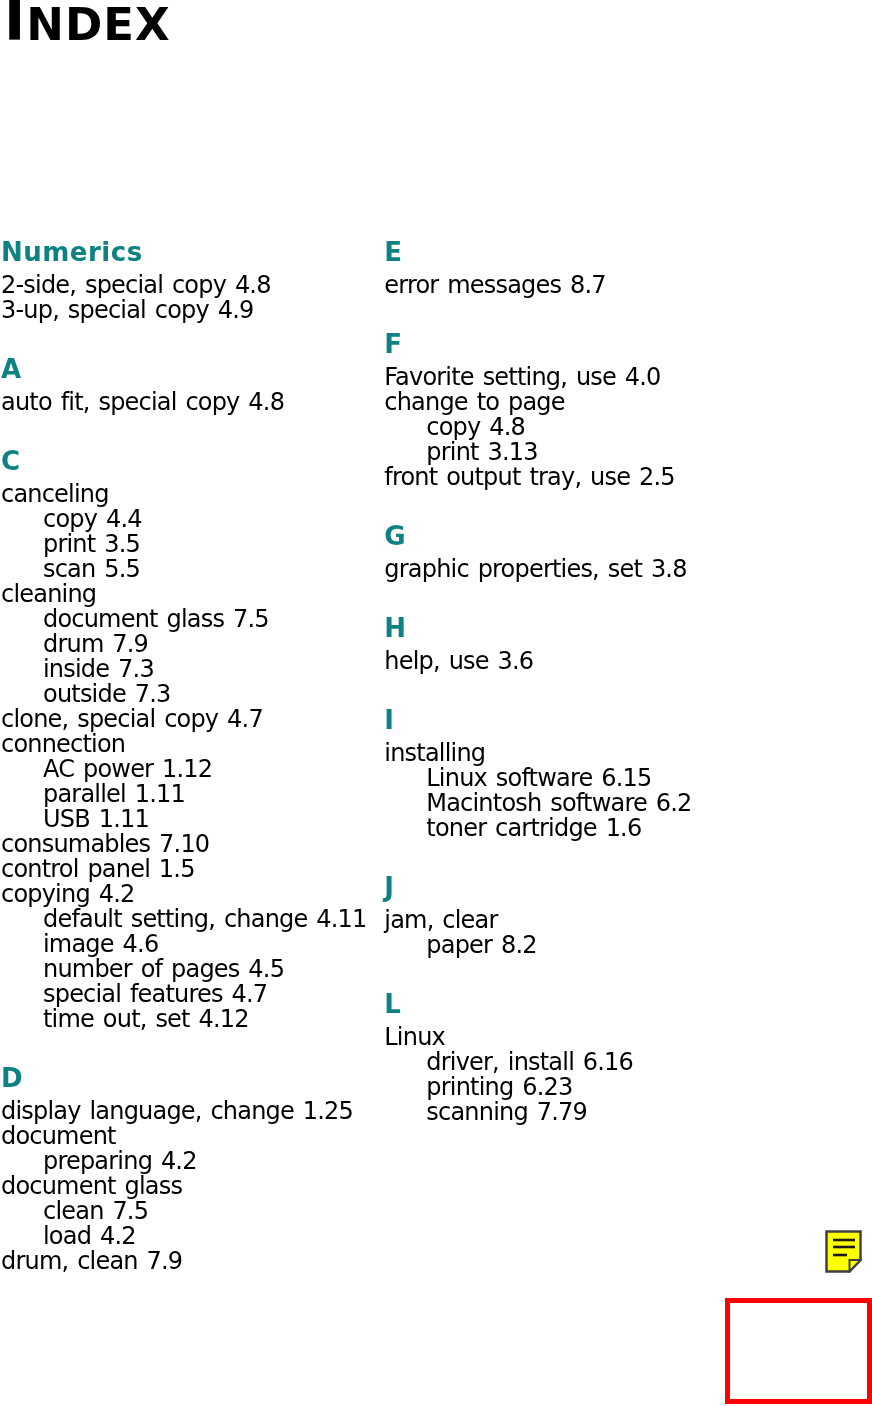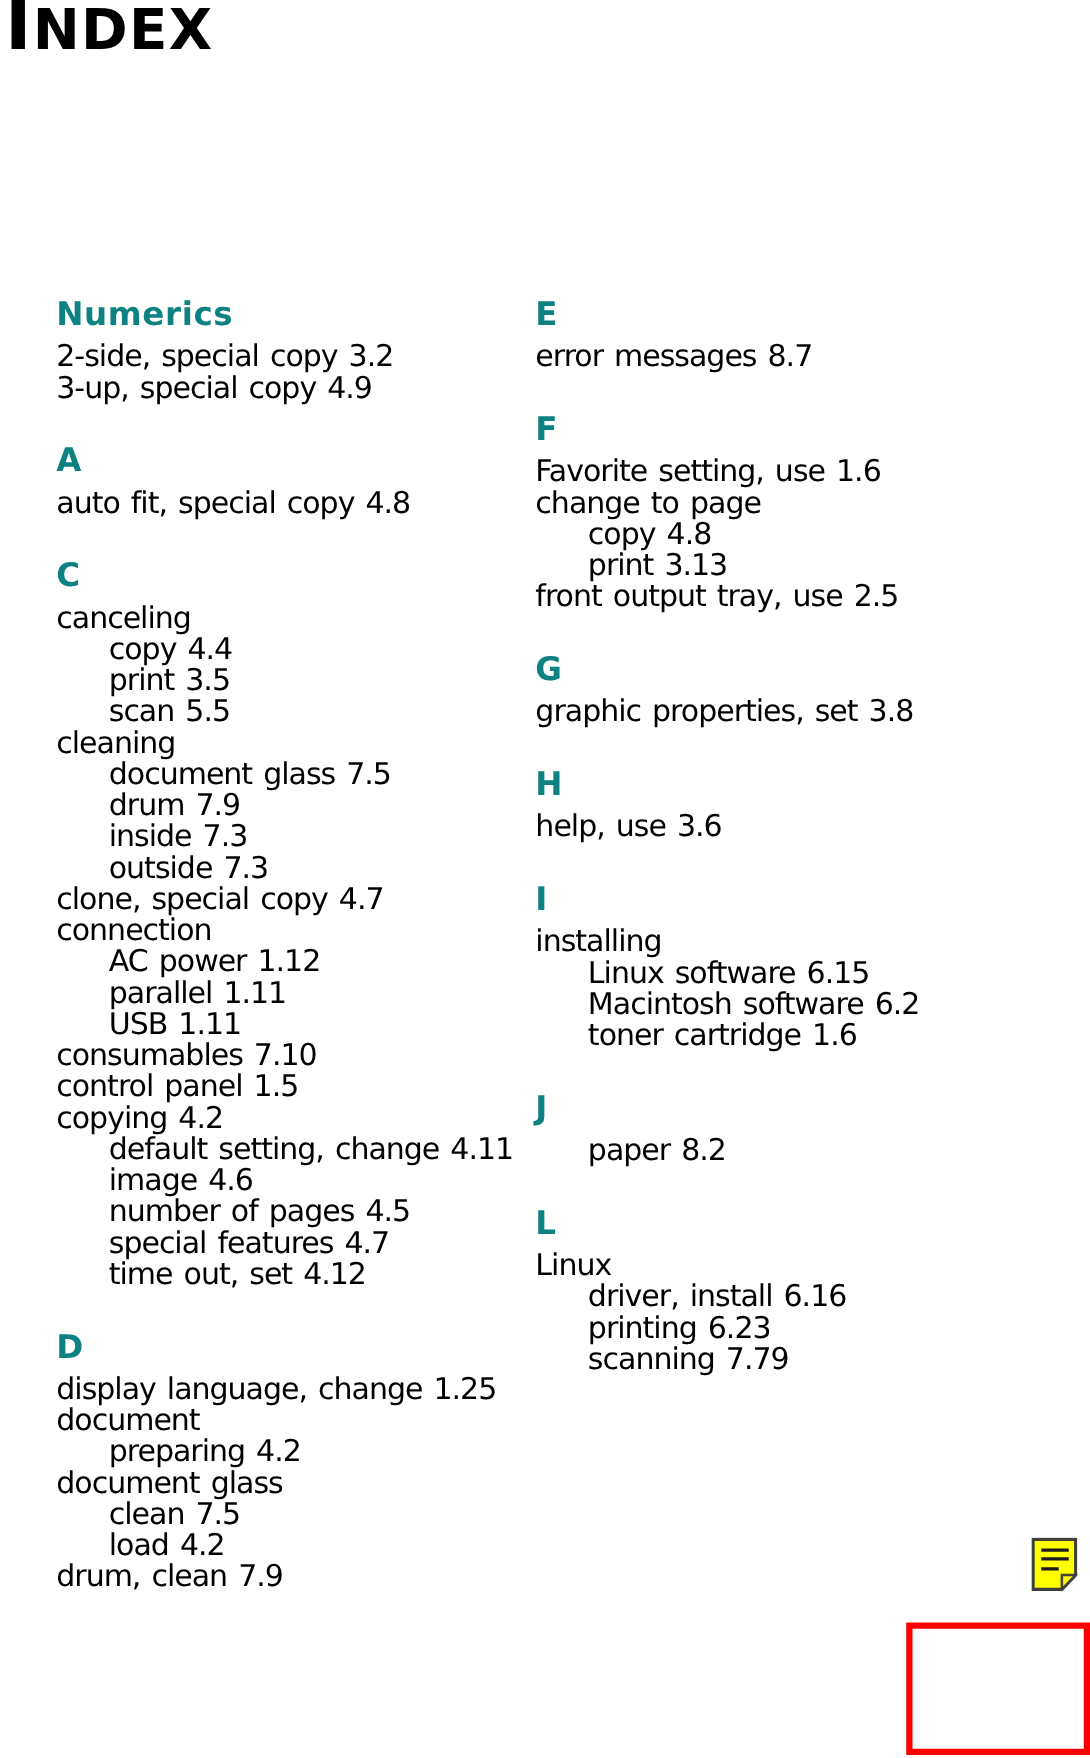--- a/index.html
+++ b/index.html
@@ -28,21 +28,20 @@
     letter-spacing: 1px;
     white-space: nowrap;
   }
   .title .t-rest { font-size: 45px; }
   .columns {
     position: absolute;
     left: 1px;
     top: 240px;
     width: 746px;
     display: flex;
-    margin-left: 44px;
   }
   .col { width: 447px; }
   .col + .col { width: 423px; }
   .index-section { margin-bottom: 34px; }
   .index-section h2 {
     color: var(--section-header);
     font-size: 26px;
     font-weight: bold;
     line-height: 25px;
     margin-bottom: 8px;
@@ -75,21 +74,21 @@
 </style>
 </head>
 <body>
 
 <h1 class="title"><span class="t-first">I</span><span class="t-rest">NDEX</span></h1>
 
 <div class="columns">
   <div class="col" id="col-0">
       <section class="index-section">
         <h2>Numerics</h2>
-        <div class="entry lvl0">2-side, special copy 3.2</div>
+        <div class="entry lvl0">2-side, special copy 4.8</div>
         <div class="entry lvl0">3-up, special copy 4.9</div>
       </section>
       <section class="index-section">
         <h2>A</h2>
         <div class="entry lvl0">auto fit, special copy 4.8</div>
       </section>
       <section class="index-section">
         <h2>C</h2>
         <div class="entry lvl0">canceling</div>
         <div class="entry lvl1">copy 4.4</div>
@@ -125,21 +124,21 @@
         <div class="entry lvl0">drum, clean 7.9</div>
       </section>
     </div>
   <div class="col" id="col-1">
       <section class="index-section">
         <h2>E</h2>
         <div class="entry lvl0">error messages 8.7</div>
       </section>
       <section class="index-section">
         <h2>F</h2>
-        <div class="entry lvl0">Favorite setting, use 1.6</div>
+        <div class="entry lvl0">Favorite setting, use 4.0</div>
         <div class="entry lvl0">change to page</div>
         <div class="entry lvl1">copy 4.8</div>
         <div class="entry lvl1">print 3.13</div>
         <div class="entry lvl0">front output tray, use 2.5</div>
       </section>
       <section class="index-section">
         <h2>G</h2>
         <div class="entry lvl0">graphic properties, set 3.8</div>
       </section>
       <section class="index-section">
@@ -148,20 +147,21 @@
       </section>
       <section class="index-section">
         <h2>I</h2>
         <div class="entry lvl0">installing</div>
         <div class="entry lvl1">Linux software 6.15</div>
         <div class="entry lvl1">Macintosh software 6.2</div>
         <div class="entry lvl1">toner cartridge 1.6</div>
       </section>
       <section class="index-section">
         <h2>J</h2>
+        <div class="entry lvl0">jam, clear</div>
         <div class="entry lvl1">paper 8.2</div>
       </section>
       <section class="index-section">
         <h2>L</h2>
         <div class="entry lvl0">Linux</div>
         <div class="entry lvl1">driver, install 6.16</div>
         <div class="entry lvl1">printing 6.23</div>
         <div class="entry lvl1">scanning 7.79</div>
       </section>
     </div>

